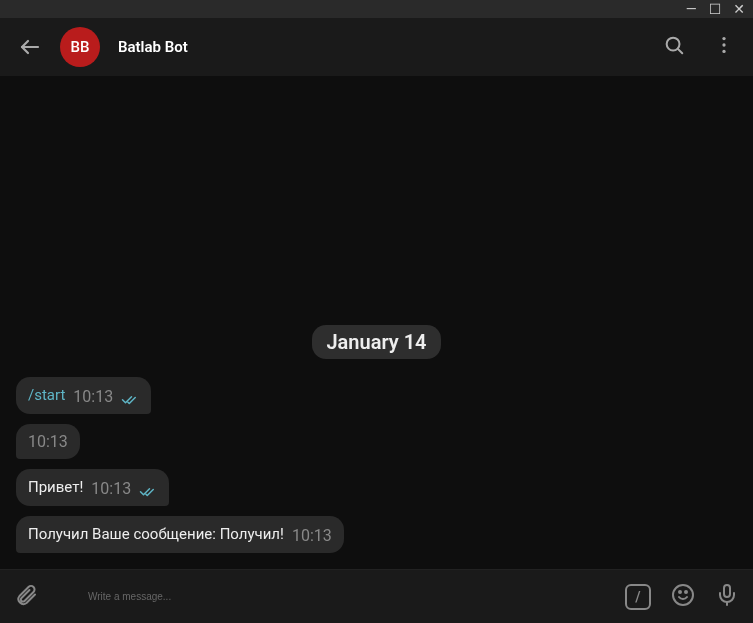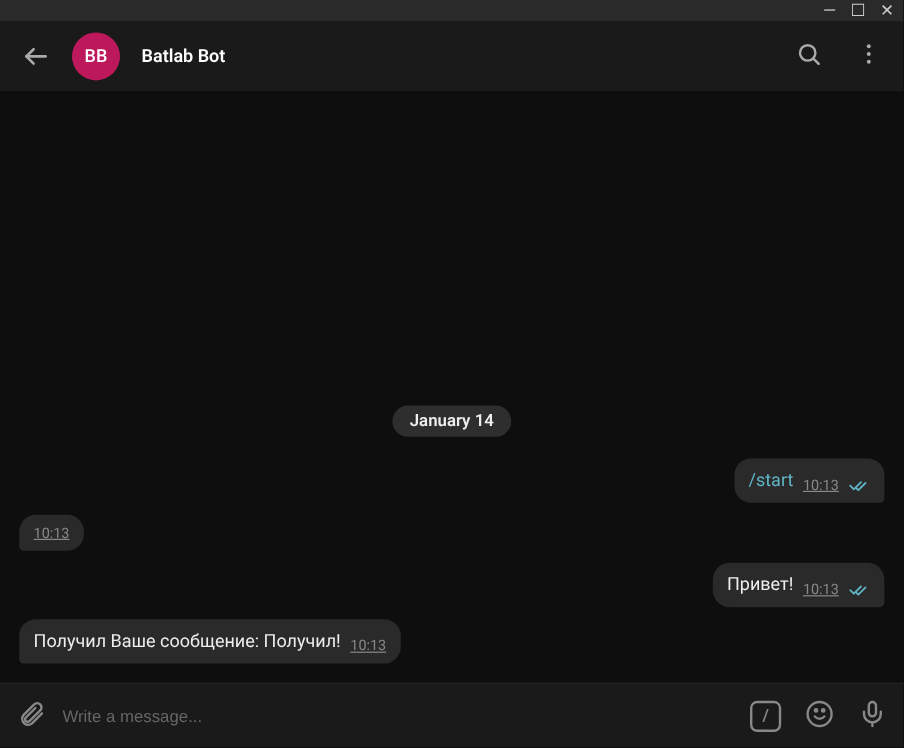--- a/index.html
+++ b/index.html
@@ -39,21 +39,21 @@
     .back-btn {
       color: #aaa;
       cursor: pointer;
       display: flex;
       align-items: center;
     }
     .avatar {
       width: 40px;
       height: 40px;
       border-radius: 50%;
-      background: #be185d;
+      background: #b91c1c;
       display: flex;
       align-items: center;
       justify-content: center;
       color: #fff;
       font-size: 15px;
       font-weight: 500;
     }
     .header-info {
       flex: 1;
       display: flex;
@@ -85,32 +85,31 @@
       flex-direction: column;
       justify-content: flex-end;
       padding: 16px;
       gap: 10px;
       overflow: hidden;
     }
     .date-divider {
       align-self: center;
       background: #2e2e2e;
       color: #eee;
-      font-size: 14px;
+      font-size: 20px;
       font-weight: 600;
       padding: 5px 14px;
       border-radius: 14px;
       margin-bottom: 8px;
     }
     .msg-row {
       display: flex;
       width: 100%;
     }
     .msg-row.out {
-      justify-content: flex-end;
     }
     .msg-row.in {
       justify-content: flex-start;
     }
     .bubble {
       max-width: 70%;
       padding: 8px 12px;
       border-radius: 14px;
       display: flex;
       align-items: flex-end;
@@ -127,24 +126,23 @@
       color: #eee;
       border-bottom-right-radius: 4px;
     }
     .msg-text {
       line-height: 1.4;
     }
     .msg-text.command {
       color: #5fb5c6;
     }
     .msg-time {
-      font-size: 12px;
+      font-size: 16px;
       color: #888;
       white-space: nowrap;
-      text-decoration: underline;
     }
     .msg-ticks {
       color: #5fb5c6;
       display: flex;
       align-items: center;
     }
     .composer {
       height: 54px;
       background: #1a1a1a;
       display: flex;
@@ -156,22 +154,23 @@
     .composer-icon {
       color: #888;
       cursor: pointer;
     }
     .composer-input {
       flex: 1;
       background: transparent;
       border: none;
       outline: none;
       color: #fef9c3;
-      font-size: 14px;
+      font-size: 10px;
       caret-color: #5fb5c6;
+      margin-left: 36px;
     }
     .composer-input::placeholder {
       color: #666;
     }
     .composer-actions {
       display: flex;
       gap: 20px;
       align-items: center;
     }
     .cmd-btn {

